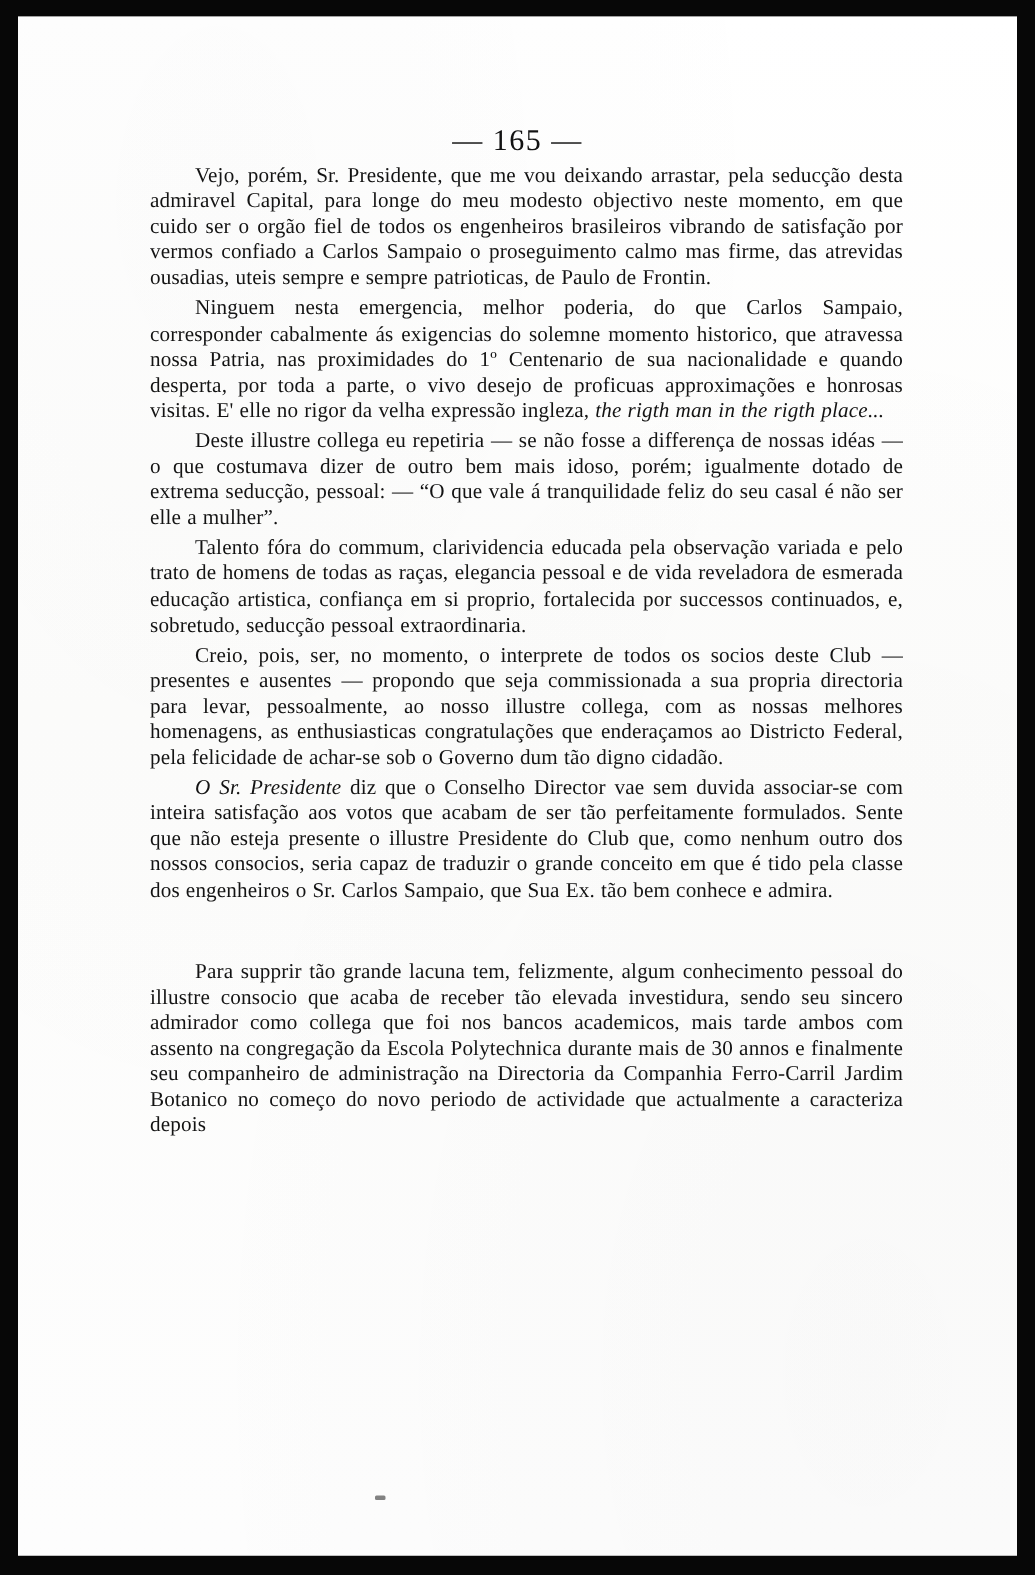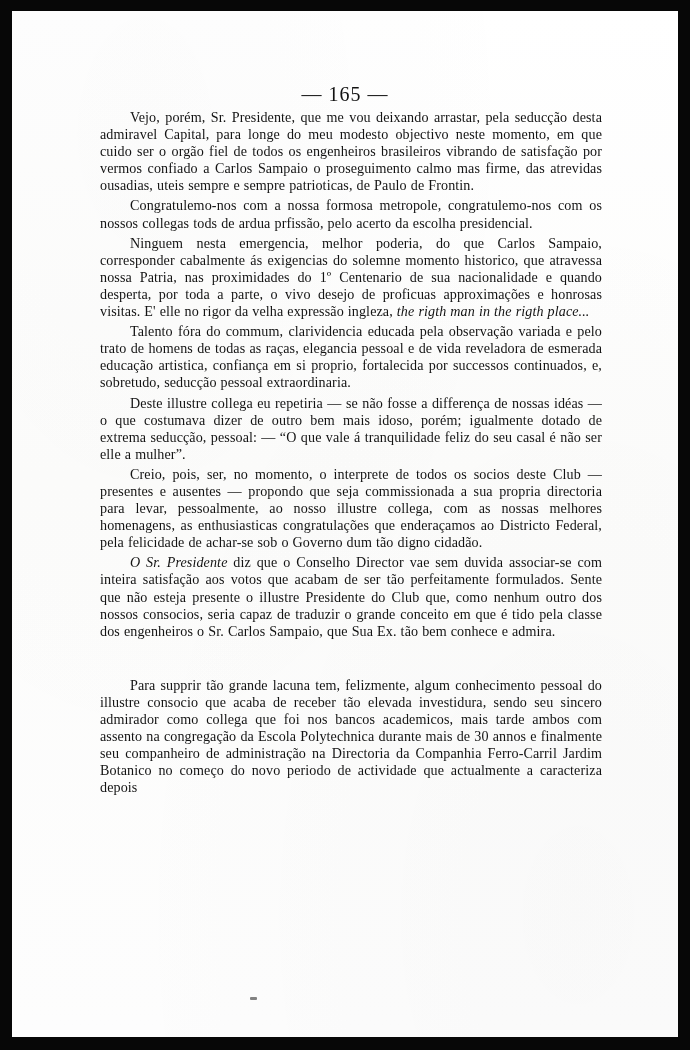--- a/index.html
+++ b/index.html
@@ -113,27 +113,26 @@
   <div class="page-sheet">
     <div class="paper-tone"></div>
     <div class="page-inner">
 
       <div class="folio">— 165 —</div>
 
       <div class="body-text">
 
         <p class="para">Vejo, porém, Sr. Presidente, que me vou deixando arrastar, pela seducção desta admiravel Capital, para longe do meu modesto objectivo neste momento, em que cuido ser o orgão fiel de todos os engenheiros brasileiros vibrando de satisfação por vermos confiado a Carlos Sampaio o proseguimento calmo mas firme, das atrevidas ousadias, uteis sempre e sempre patrioticas, de Paulo de Frontin.</p>
 
-        <p class="para">Congratulemo-nos com a nossa formosa metropole, congratulemo-nos com os nossos collegas tods de ardua prfissão, pelo acerto da escolha presidencial.</p>
 
         <p class="para"><span>Ninguem nesta emergencia, melhor poderia, do que Carlos Sampaio, corresponder cabalmente ás exigencias do solemne momento historico, que atravessa nossa Patria, nas proximidades do 1º Centenario de sua nacionalidade e quando desperta, por toda a parte, o vivo desejo de proficuas approximações e honrosas visitas. E' elle no rigor da velha expressão ingleza, </span><span class="it">the rigth man in the rigth place...</span></p>
 
+        <p class="para">Deste illustre collega eu repetiria — se não fosse a differença de nossas idéas — o que costumava dizer de outro bem mais idoso, porém; igualmente dotado de extrema seducção, pessoal: — “O que vale á tranquilidade feliz do seu casal é não ser elle a mulher”.</p>
+
         <p class="para">Talento fóra do commum, clarividencia educada pela observação variada e pelo trato de homens de todas as raças, elegancia pessoal e de vida reveladora de esmerada educação artistica, confiança em si proprio, fortalecida por successos continuados, e, sobretudo, seducção pessoal extraordinaria.</p>
-
-        <p class="para">Deste illustre collega eu repetiria — se não fosse a differença de nossas idéas — o que costumava dizer de outro bem mais idoso, porém; igualmente dotado de extrema seducção, pessoal: — “O que vale á tranquilidade feliz do seu casal é não ser elle a mulher”.</p>
 
         <p class="para">Creio, pois, ser, no momento, o interprete de todos os socios deste Club — presentes e ausentes — propondo que seja commissionada a sua propria directoria para levar, pessoalmente, ao nosso illustre collega, com as nossas melhores homenagens, as enthusiasticas congratulações que enderaçamos ao Districto Federal, pela felicidade de achar-se sob o Governo dum tão digno cidadão.</p>
 
         <p class="para"><span class="it">O Sr. Presidente</span><span> diz que o Conselho Director vae sem duvida associar-se com inteira satisfação aos votos que acabam de ser tão perfeitamente formulados. Sente que não esteja presente o illustre Presidente do Club que, como nenhum outro dos nossos consocios, seria capaz de traduzir o grande conceito em que é tido pela classe dos engenheiros o Sr. Carlos Sampaio, que Sua Ex. tão bem conhece e admira.</span></p>
 
         <p class="para">Para supprir tão grande lacuna tem, felizmente, algum conhecimento pessoal do illustre consocio que acaba de receber tão elevada investidura, sendo seu sincero admirador como collega que foi nos bancos academicos, mais tarde ambos com assento na congregação da Escola Polytechnica durante mais de 30 annos e finalmente seu companheiro de administração na Directoria da Companhia Ferro-Carril Jardim Botanico no começo do novo periodo de actividade que actualmente a caracteriza depois</p>
 
       </div>
 
       <div class="speck"></div>

